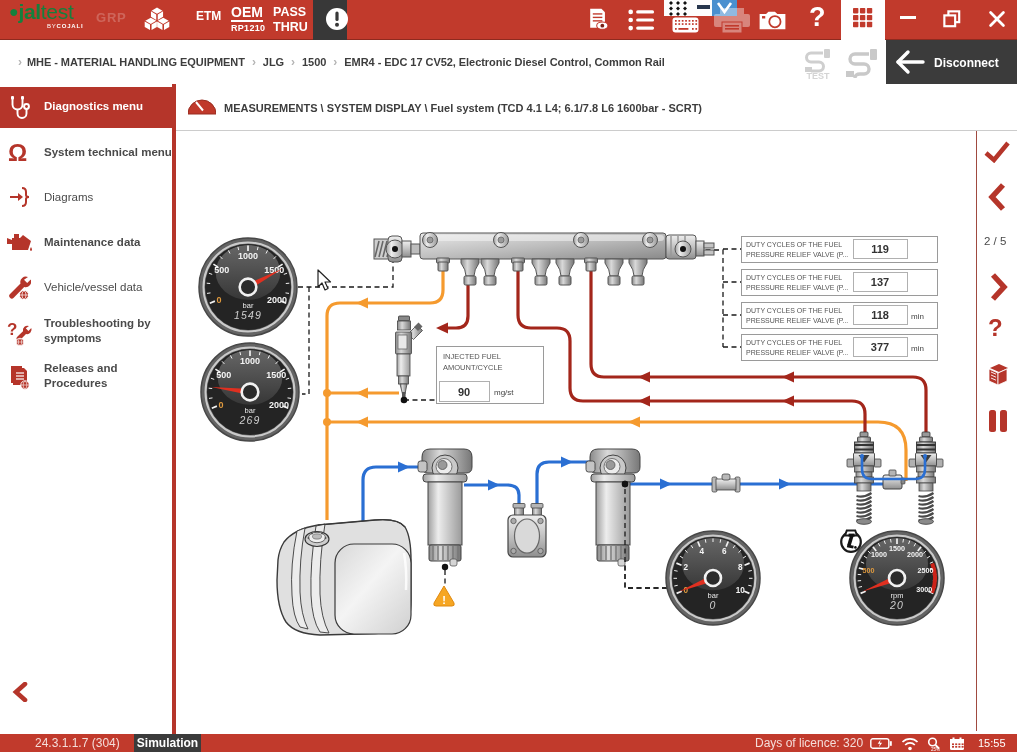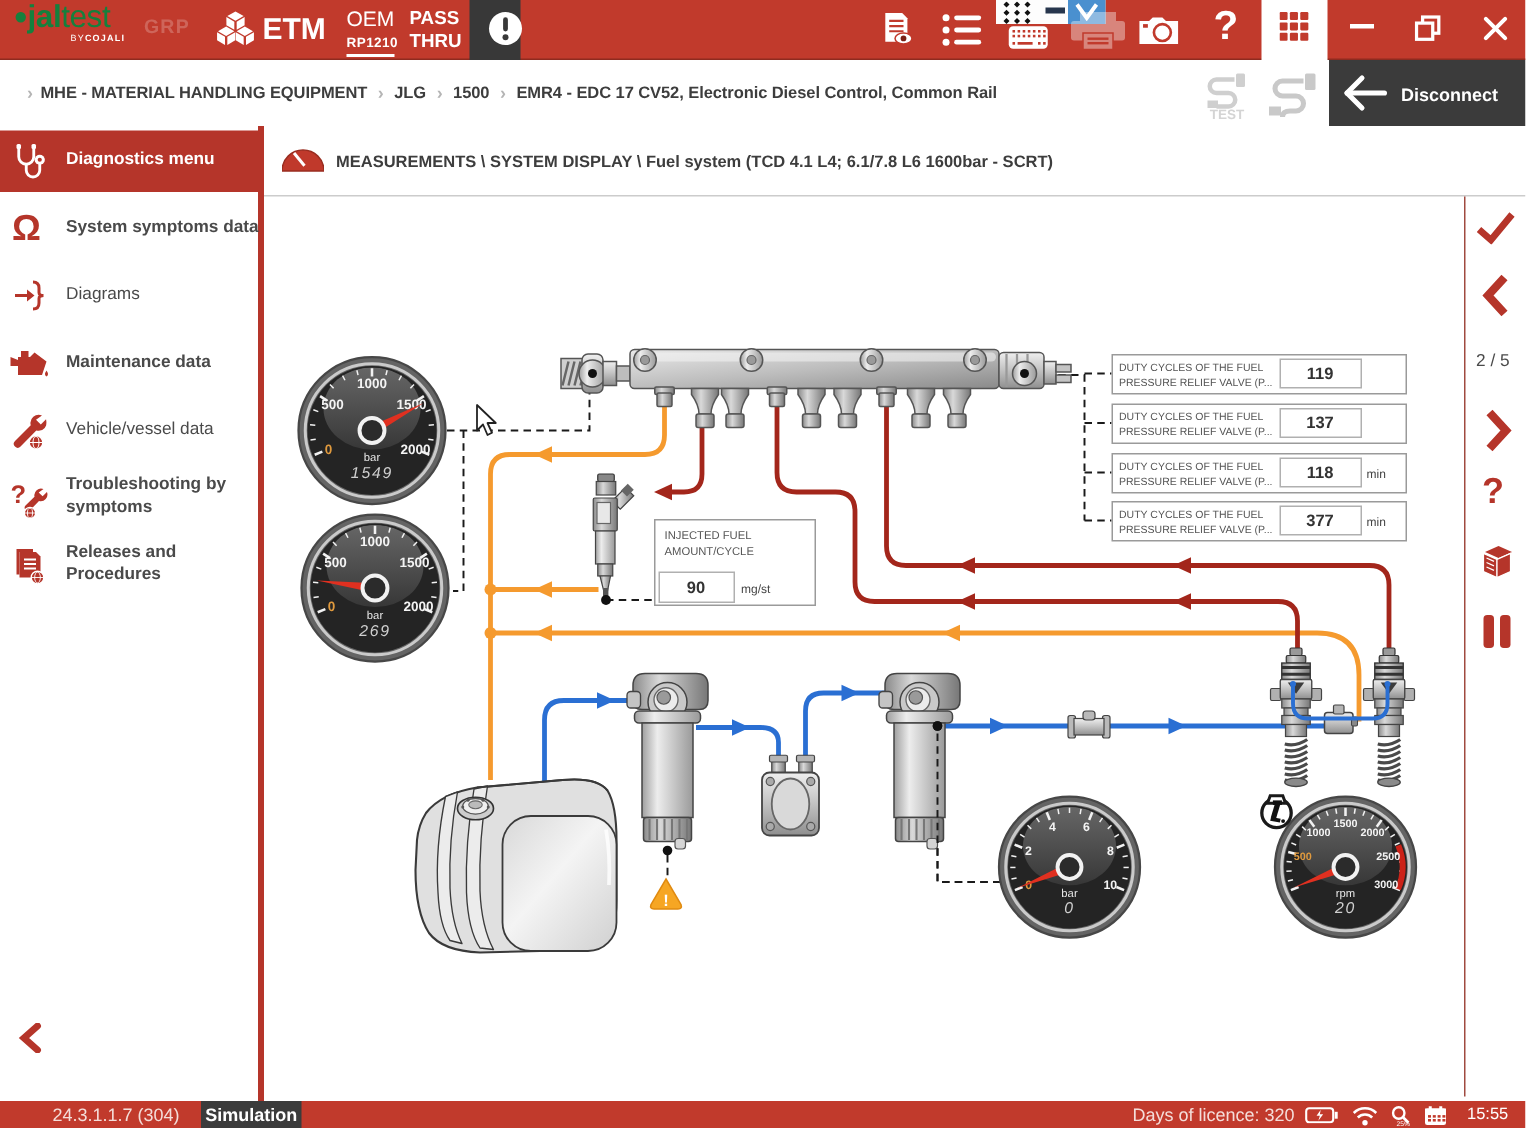--- a/index.html
+++ b/index.html
@@ -21,22 +21,22 @@
       <path d="M10.2 5.8 v7 l6.8 4 v-7z"></path>
       <path d="M25.8 5.8 v7 l-6.8 4 v-7z"></path>
  <path d="M10 14 l7 4 -7 4 -7-4z"></path>
       <path d="M2.2 18.8 v7 l6.8 4 v-7z"></path>
       <path d="M17.8 18.8 v7 l-6.8 4 v-7z"></path>
  <path d="M26 14 l7 4 -7 4 -7-4z"></path>
       <path d="M18.2 18.8 v7 l6.8 4 v-7z"></path>
       <path d="M33.8 18.8 v7 l-6.8 4 v-7z"></path>
     </g>
 </svg>
-<div class="abs" style="left:175px;top:9px;color:#fff;font-size:20px;font-weight:bold">ETM</div>
-<div class="abs" style="left:231px;top:4px;color:#fff;font-size:14px;font-weight:normal;border-bottom:2px solid #fff;padding-bottom:16px">OEM</div>
+<div class="abs" style="left:196px;top:9px;color:#fff;font-size:12px;font-weight:bold">ETM</div>
+<div class="abs" style="left:231px;top:4px;color:#fff;font-size:14px;font-weight:bold;border-bottom:2px solid #fff;padding-bottom:0px">OEM</div>
 <div class="abs" style="left:231px;top:23px;color:#fff;font-size:9px;font-weight:bold;letter-spacing:0.3px">RP1210</div>
 <div class="abs" style="left:273px;top:5px;color:#fff;font-size:12.5px;font-weight:bold;line-height:15px">PASS<br>THRU</div>
 
 <svg class="abs" style="left:324px;top:6px" width="26" height="26" viewBox="0 0 26 26">
  <circle cx="13" cy="13" r="11" fill="#fff"></circle>
     <rect x="11.4" y="5.5" width="3.2" height="9.5" rx="1.6" fill="#383838"></rect>
     <circle cx="13" cy="18.8" r="2" fill="#383838"></circle>
 </svg>
 
 <svg class="abs" style="left:585px;top:6px" width="26" height="28" viewBox="0 0 30 30">
@@ -175,21 +175,21 @@
   <line x1="4" y1="14" x2="29" y2="14"></line>
       <path d="M14 4 L4 14 l10 10"></path>
  </g>
 </svg>
 <div class="abs" style="left:934px;top:56px;color:#fff;font-size:12px;font-weight:bold">Disconnect</div>
 
 <div class="abs" style="left:0;top:84px;width:176px;height:650px;background:#fff"></div>
 <div class="abs" style="left:172px;top:84px;width:4px;height:650px;background:#b5352a"></div>
 <div class="abs" style="left:0;top:87px;width:176px;height:41px;background:#b5352a"></div>
 <div class="abs" style="left:44px;top:100px;color:#fff;font-size:11.5px;font-weight:bold">Diagnostics menu</div>
-<div class="abs" style="left:44px;top:152px;transform:translateY(-50%);color:#4a4a4a;font-size:11.5px;font-weight:bold;line-height:15px">System symptoms data</div>
+<div class="abs" style="left:44px;top:152px;transform:translateY(-50%);color:#4a4a4a;font-size:11.5px;font-weight:bold;line-height:15px">System technical menu</div>
 <div class="abs" style="left:44px;top:197px;transform:translateY(-50%);color:#4a4a4a;font-size:11.5px;font-weight:normal;line-height:15px">Diagrams</div>
 <div class="abs" style="left:44px;top:242px;transform:translateY(-50%);color:#4a4a4a;font-size:11.5px;font-weight:bold;line-height:15px">Maintenance data</div>
 <div class="abs" style="left:44px;top:287px;transform:translateY(-50%);color:#4a4a4a;font-size:11.5px;font-weight:normal;line-height:15px">Vehicle/vessel data</div>
 <div class="abs" style="left:44px;top:331px;transform:translateY(-50%);color:#4a4a4a;font-size:11.5px;font-weight:bold;line-height:15px">Troubleshooting by<br>symptoms</div>
 <div class="abs" style="left:44px;top:376px;transform:translateY(-50%);color:#4a4a4a;font-size:11.5px;font-weight:bold;line-height:15px">Releases and<br>Procedures</div>
 
 <svg class="abs" style="left:8px;top:96px" width="23" height="24" viewBox="0 0 23 24">
  <g stroke="#fff" stroke-width="1.9" fill="none">
   <path d="M4.5 2 v6.5 a5 5 0 0 0 10 0 v-6.5"></path>
   <path d="M9.5 13.5 v4 a4.5 4.5 0 0 0 9 0 v-4.5"></path>

